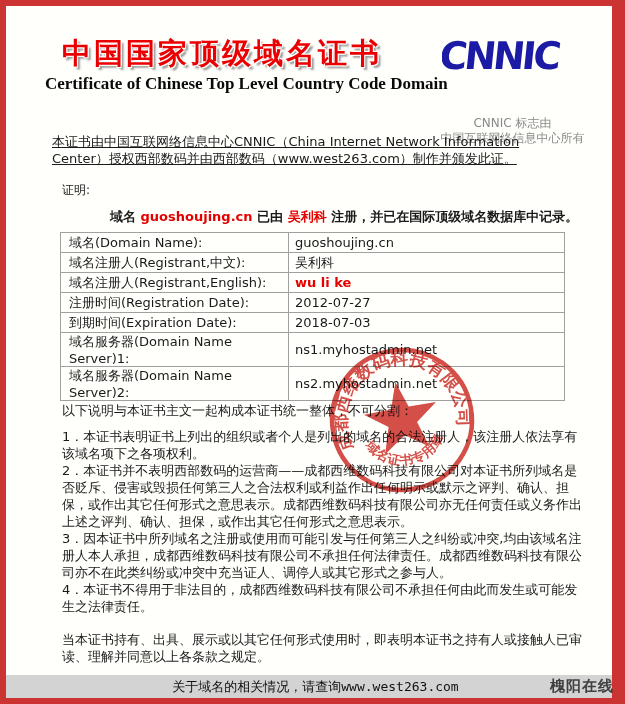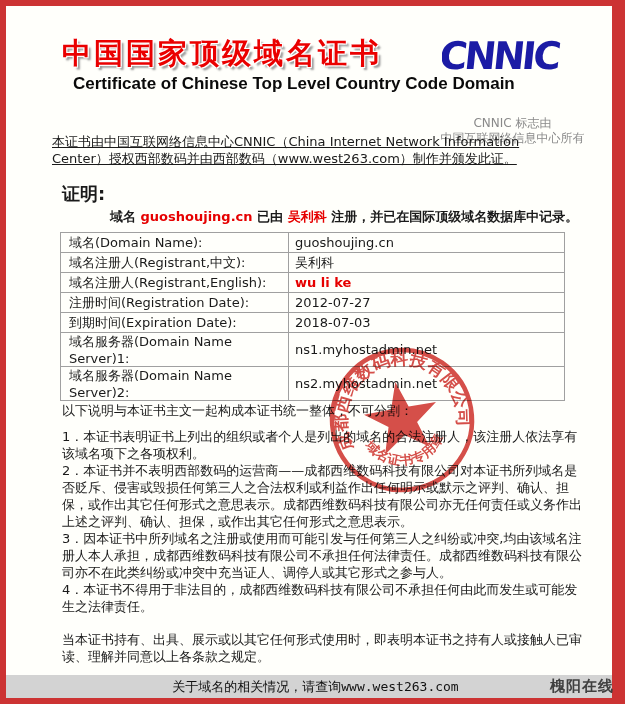--- a/index.html
+++ b/index.html
@@ -16,32 +16,31 @@
   }
   
   .title-zh {
     position:absolute; left:62px; top:34px;
     font-size:29px; font-weight:bold; letter-spacing:3px; color:#ea0000;
     text-shadow:-1px -1px 0 #fff, 1px -1px 0 #fff, -1px 1px 0 #fff, 1px 1px 0 #fff, 3px 3px 2px #9a9a9a;
     white-space:nowrap;
   }
   .title-en {
     position:absolute; left:45px; top:74px;
-    font-family:Liberation Sans, sans-serif; font-weight:bold; font-size:17px; color:#0a0a0a;
+    font-family:Liberation Serif, serif; font-weight:bold; font-size:17px; color:#0a0a0a;
     white-space:nowrap;
-    margin-left:28px;
   }
   .cnnic-logo { position:absolute; left:442px; top:34px; width:150px; height:44px; }
   .logo-owner {
     position:absolute; left:415px; top:94px; width:195px;
     text-align:center; font-size:12px; line-height:15px; color:#8a8a8a;margin-top:22px;
   }
   
   .intro { position:absolute; left:52px; top:133px; width:527px; font-size:13px; line-height:17px;text-decoration:underline; }
-  .proof-label { position:absolute; left:62px; top:182px; font-size:18px; font-weight:bold; }
+  .proof-label { position:absolute; left:62px; top:182px; font-size:12px; font-weight:normal; }
   .statement { position:absolute; left:62px; top:208px; width:527px; font-size:13px; font-weight:bold; white-space:nowrap;margin-left:48px; }
   .red-text { color:#e60000; }
   .mono { font-family:"DejaVu Sans Mono", monospace; }
   
   .domain-table { position:absolute; left:60px; top:232px; border-collapse:collapse; }
   .domain-table td {
     border:1px solid #a0a0a0; height:20px; padding:0 4px 0 6px;
     font-size:13px; background:transparent; vertical-align:middle;
   }
   .domain-table td.col-label { width:228px;padding-left:8px; }

